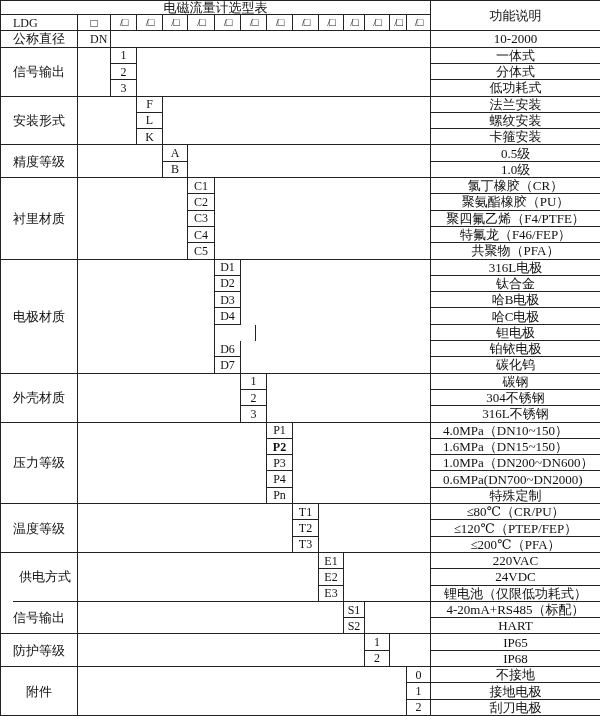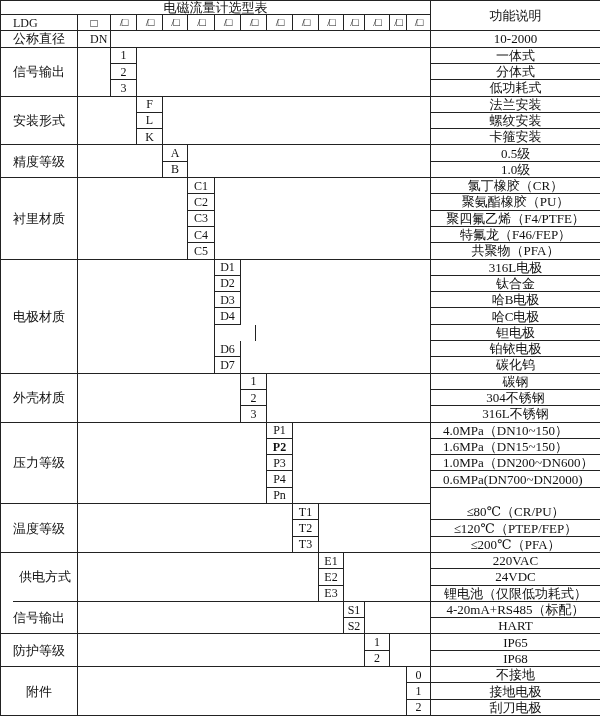--- a/index.html
+++ b/index.html
@@ -128,20 +128,21 @@
     <div class="cell" style="grid-area: 27 / 2 / 32 / 9;"></div>
     <div class="cell code" style="grid-area: 27 / 9 / 28 / 10;">P1</div>
     <div class="cell left" style="grid-area: 27 / 16 / 28 / 17;">4.0MPa（DN10~150）</div>
     <div class="cell code" style="grid-area: 28 / 9 / 29 / 10; font-weight: bold;">P2</div>
     <div class="cell left" style="grid-area: 28 / 16 / 29 / 17;">1.6MPa（DN15~150）</div>
     <div class="cell code" style="grid-area: 29 / 9 / 30 / 10;">P3</div>
     <div class="cell left" style="grid-area: 29 / 16 / 30 / 17;">1.0MPa（DN200~DN600）</div>
     <div class="cell code" style="grid-area: 30 / 9 / 31 / 10;">P4</div>
     <div class="cell left" style="grid-area: 30 / 16 / 31 / 17;">0.6MPa(DN700~DN2000)</div>
     <div class="cell code" style="grid-area: 31 / 9 / 32 / 10;">Pn</div>
+    <div class="cell" style="grid-area: 31 / 16 / 32 / 17;">特殊定制</div>
     <div class="cell" style="grid-area: 27 / 10 / 32 / 16;"></div>
     <div class="cell" style="grid-area: 32 / 1 / 35 / 2;">温度等级</div>
     <div class="cell" style="grid-area: 32 / 2 / 35 / 10;"></div>
     <div class="cell code" style="grid-area: 32 / 10 / 33 / 11;">T1</div>
     <div class="cell" style="grid-area: 32 / 16 / 33 / 17;">≤80℃（CR/PU）</div>
     <div class="cell code" style="grid-area: 33 / 10 / 34 / 11;">T2</div>
     <div class="cell" style="grid-area: 33 / 16 / 34 / 17;">≤120℃（PTEP/FEP）</div>
     <div class="cell code" style="grid-area: 34 / 10 / 35 / 11;">T3</div>
     <div class="cell" style="grid-area: 34 / 16 / 35 / 17;">≤200℃（PFA）</div>
     <div class="cell" style="grid-area: 32 / 11 / 35 / 16;"></div>

